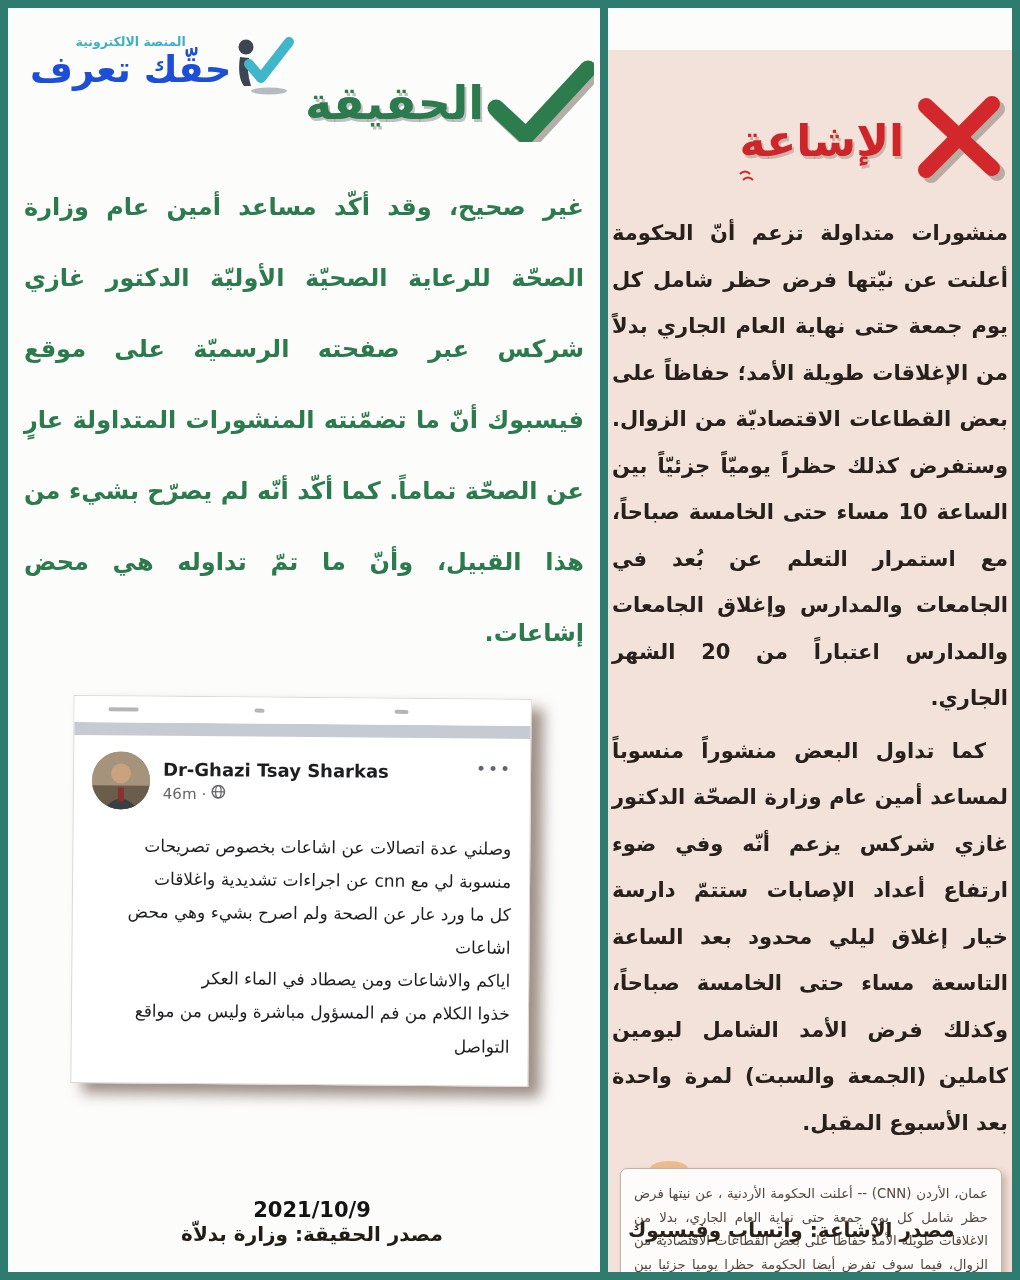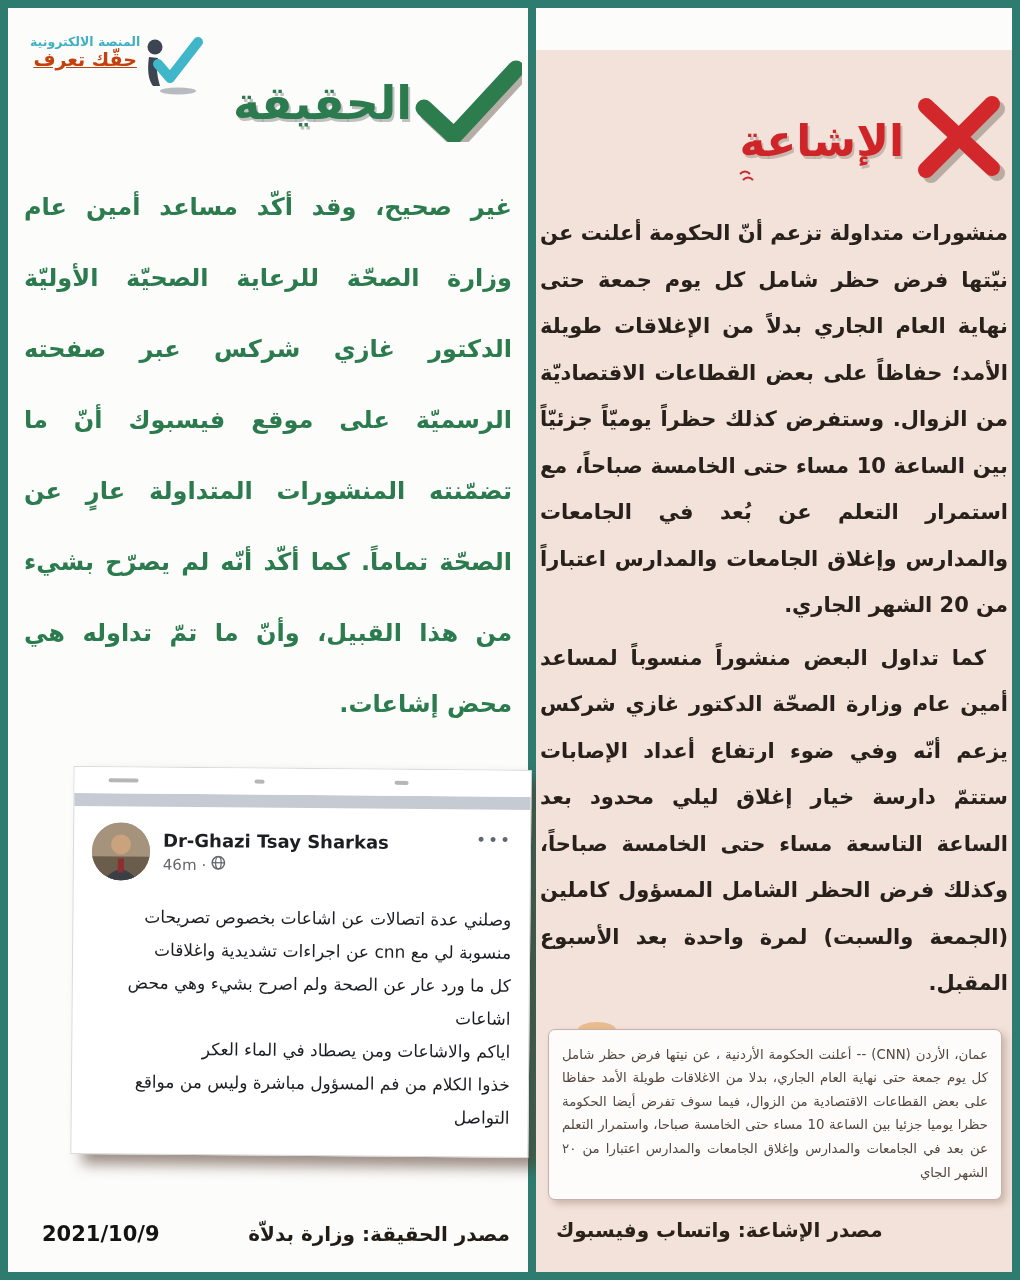--- a/index.html
+++ b/index.html
@@ -8,27 +8,27 @@
 
   .page {
     width:1020px; height:1280px;
     border:8px solid #2e7b6f;
     display:flex; flex-direction:row;
     background:#fcfcfb;
     overflow:hidden;
   }
 
   
-  .truth-col { width:520px; position:relative; background:#fcfcfb; }
+  .truth-col { width:592px; position:relative; background:#fcfcfb; }
 
   .logo { position:absolute; top:26px; left:22px; display:flex; flex-direction:row-reverse; align-items:flex-start; gap:4px; }
   .logo-mark { width:62px; height:62px; position:relative; }
   .logo-textcol { display:flex; flex-direction:column; align-items:center; }
   .logo-platform { font-size:12.5px; font-weight:bold; color:#3fb0c4; direction:rtl; }
-  .logo-name { font-size:19px; font-weight:bold; color:#c2410c; direction:rtl; line-height:1.15;text-decoration:underline; }
+  .logo-name { font-size:37px; font-weight:bold; color:#1d4ed8; direction:rtl; line-height:1.15; }
 
   .truth-title-row { margin-top:52px; display:flex; justify-content:flex-end; align-items:center; gap:0; padding-right:6px; }
   .truth-title { font-size:46px; font-weight:bold; color:#2c7b4f; direction:rtl; text-shadow:2px 3px 0 rgba(120,120,120,.45); }
 
   .truth-body {
     margin:26px 16px 0 16px;
     direction:rtl; text-align:justify;
     font-size:24px; font-weight:bold; color:#2c7b4f;
     line-height:71px;
   }
@@ -49,21 +49,21 @@
   .fb-avatar { width:58px; height:58px; border-radius:50%; overflow:hidden; flex:0 0 auto;
                background:linear-gradient(135deg,#c3b49d,#6f6354); }
   .fb-id { margin-left:13px; }
   .fb-name { font-size:18px; font-weight:bold; color:#1c1e21; }
   .fb-meta { margin-top:4px; display:flex; align-items:center; gap:5px; font-size:15px; color:#65676b; }
   .fb-menu { margin-left:auto; color:#606770; font-size:17px; letter-spacing:2px; align-self:flex-start; margin-top:4px; }
   .fb-text { margin-top:20px; direction:rtl; text-align:right; font-size:17px; color:#1c1e21; line-height:33px; }
 
   .truth-footer {
     position:absolute; bottom:26px; left:34px; right:18px;
-    display:flex; justify-content:space-between; align-items:center;
+    display:flex; justify-content:space-between; align-items:center;flex-direction:column;
   }
   .truth-date { font-size:21px; font-weight:bold; color:#131313; }
   .truth-source { font-size:20px; font-weight:bold; color:#221c16; direction:rtl; }
 
   
   .divider { width:8px; background:#2e7b6f; }
 
   
   .rumor-col { flex:1; position:relative; background:#f3e2da; padding:0 4px;margin-top:42px; }
 
@@ -195,21 +195,21 @@
           </g>
           <g stroke="#d2282c" stroke-width="16" stroke-linecap="round">
             <line x1="12" y1="14" x2="78" y2="76"></line>
             <line x1="78" y1="12" x2="12" y2="78"></line>
           </g>
         </svg>
       </span>
     </div>
 
     <div class="rumor-p rumor-p1">منشورات متداولة تزعم أنّ الحكومة أعلنت عن نيّتها فرض حظر شامل كل يوم جمعة حتى نهاية العام الجاري بدلاً من الإغلاقات طويلة الأمد؛ حفاظاً على بعض القطاعات الاقتصاديّة من الزوال. وستفرض كذلك حظراً يوميّاً جزئيّاً بين الساعة 10 مساء حتى الخامسة صباحاً، مع استمرار التعلم عن بُعد في الجامعات والمدارس وإغلاق الجامعات والمدارس اعتباراً من 20 الشهر الجاري.</div>
-    <div class="rumor-p rumor-p2">كما تداول البعض منشوراً منسوباً لمساعد أمين عام وزارة الصحّة الدكتور غازي شركس يزعم أنّه وفي ضوء ارتفاع أعداد الإصابات ستتمّ دارسة خيار إغلاق ليلي محدود بعد الساعة التاسعة مساء حتى الخامسة صباحاً، وكذلك فرض الحظر الشامل المسؤول كاملين (الجمعة والسبت) لمرة واحدة بعد الأسبوع المقبل.</div>
+    <div class="rumor-p rumor-p2">كما تداول البعض منشوراً منسوباً لمساعد أمين عام وزارة الصحّة الدكتور غازي شركس يزعم أنّه وفي ضوء ارتفاع أعداد الإصابات ستتمّ دارسة خيار إغلاق ليلي محدود بعد الساعة التاسعة مساء حتى الخامسة صباحاً، وكذلك فرض الأمد الشامل ليومين كاملين (الجمعة والسبت) لمرة واحدة بعد الأسبوع المقبل.</div>
 
     <div class="snippet-wrap">
       <div class="snippet-bump"></div>
       <div class="snippet-box">
         <p class="snippet-p">عمان، الأردن (CNN) -- أعلنت الحكومة الأردنية ، عن نيتها فرض حظر شامل كل يوم جمعة حتى نهاية العام الجاري، بدلا من الاغلاقات طويلة الأمد حفاظا على بعض القطاعات الاقتصادية من الزوال، فيما سوف تفرض أيضا الحكومة حظرا يوميا جزئيا بين الساعة 10 مساء حتى الخامسة صباحا، واستمرار التعلم عن بعد في الجامعات والمدارس وإغلاق الجامعات والمدارس اعتبارا من ٢٠ الشهر الجاي</p>
 
       </div>
     </div>
 
     <div class="rumor-footer">

